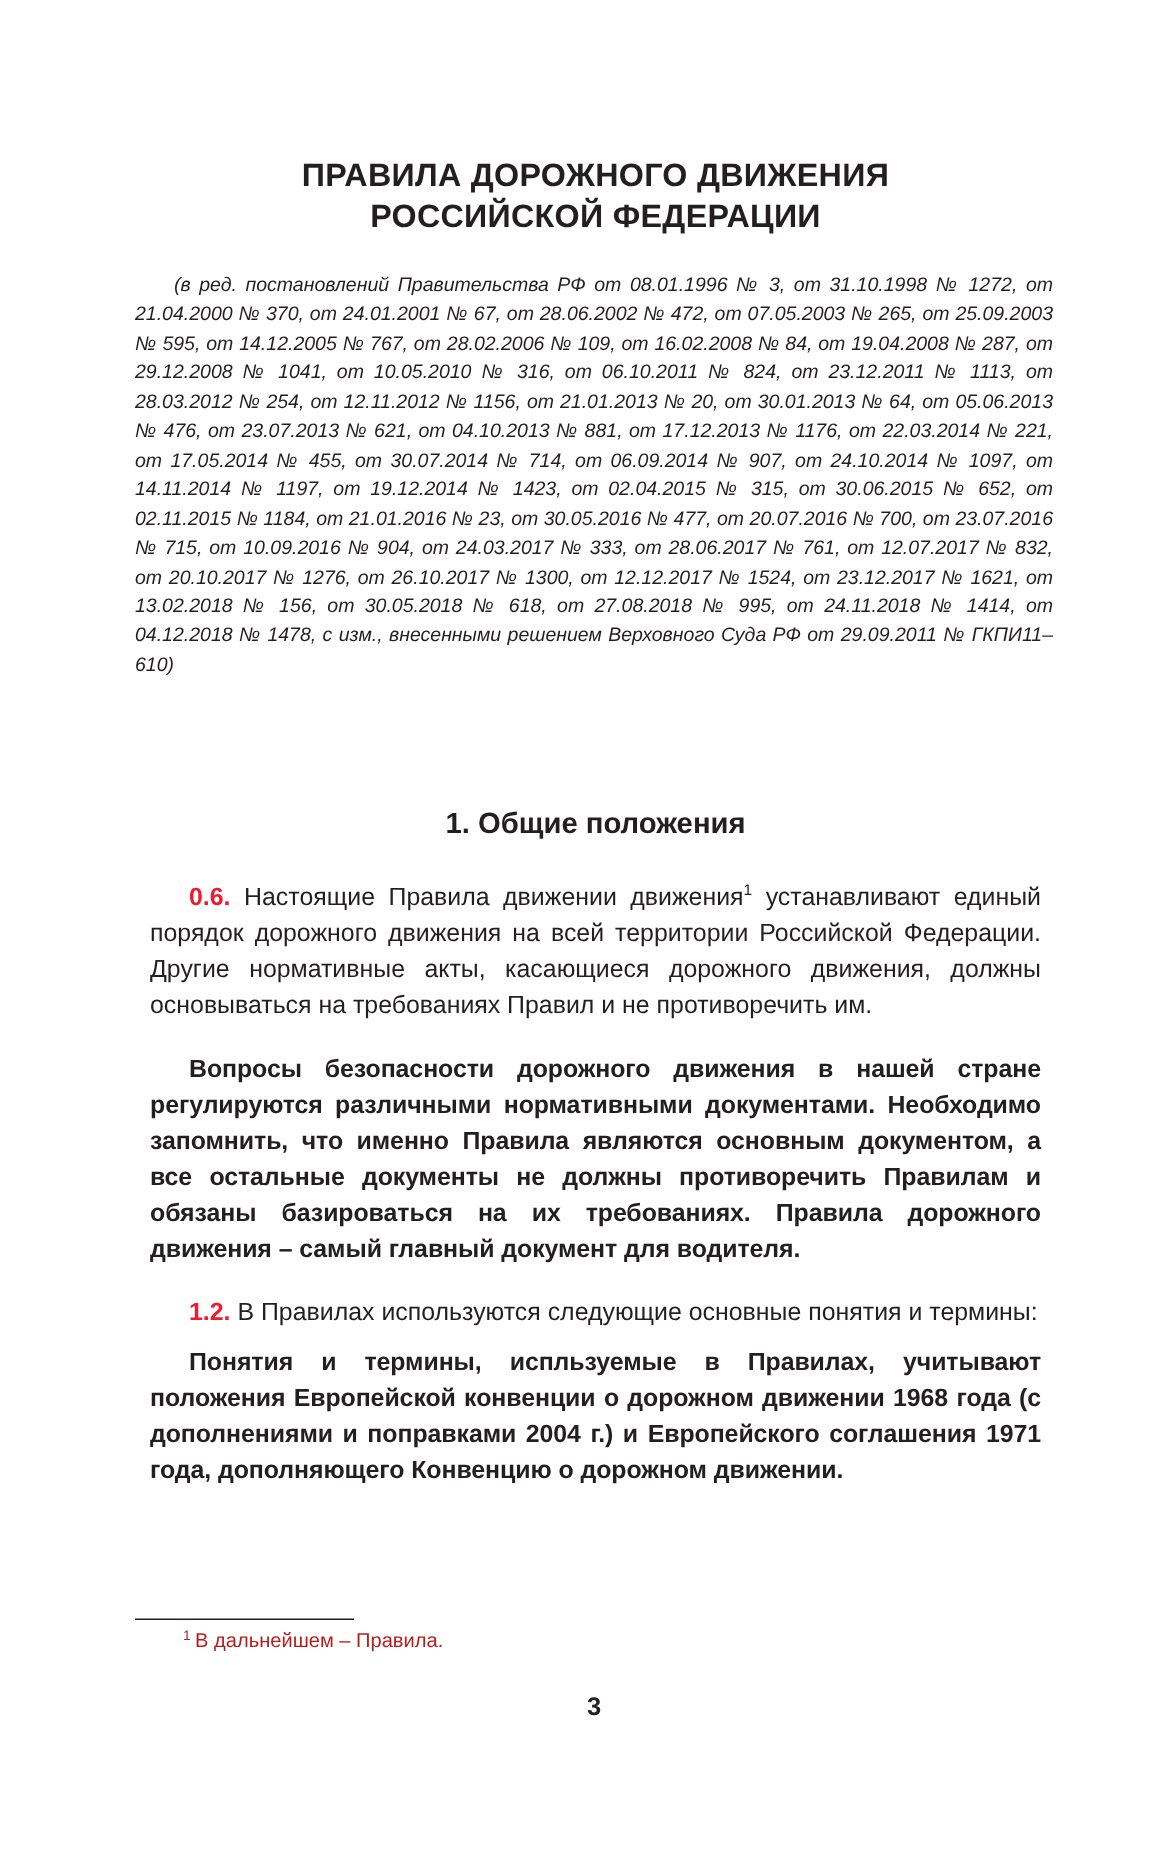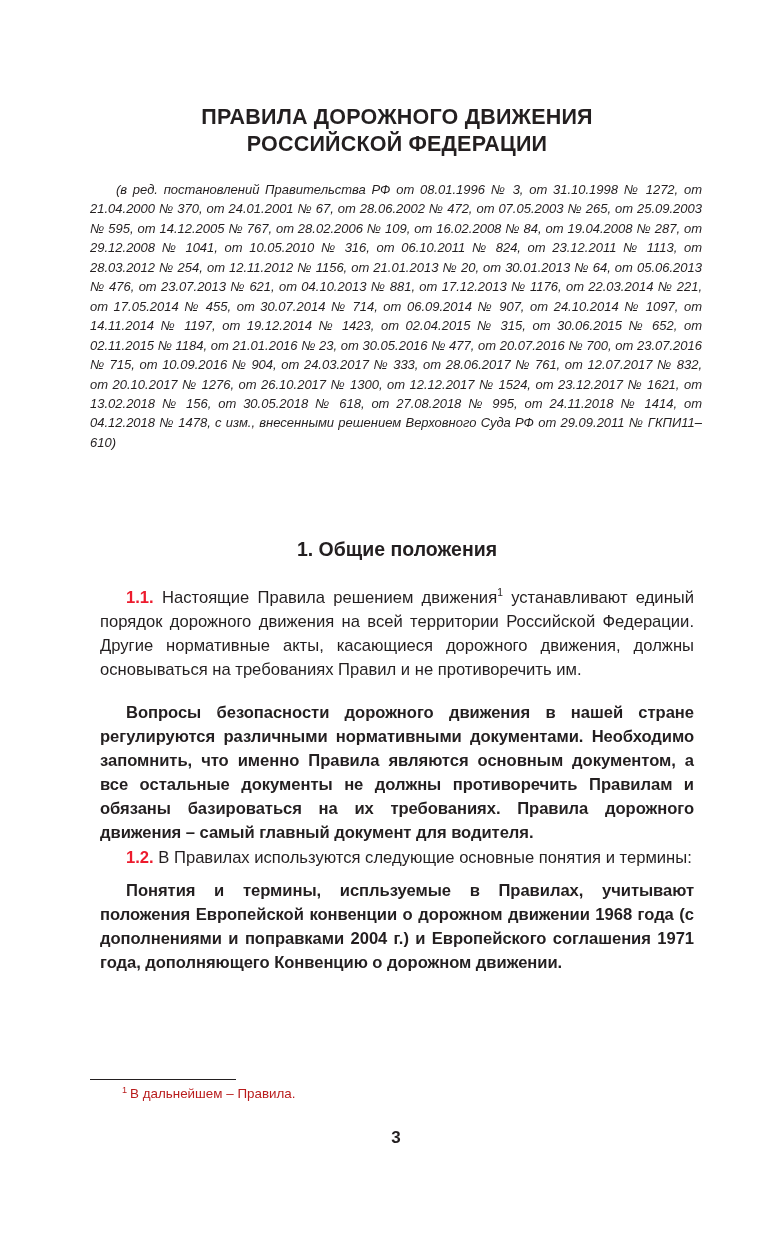--- a/index.html
+++ b/index.html
@@ -88,21 +88,21 @@
     line-height: 24.15px;
     text-align: justify;
     text-align-last: left;
     color: #231f20;
     text-indent: 26px;
     hyphens: none;
   }
 
   p.rule-para  { margin-top: 0px; }
   p.comment    { font-weight: bold; margin-top: 18px; letter-spacing: -0.05px; }
-  p.rule-2     { margin-top: 0; }
+  p.rule-2     { margin-top: 17px; }
   p.comment-2  { font-weight: bold; margin-top: 9px; letter-spacing: -0.05px; }
 
   .num {
     color: #ed1b2d;
     font-weight: bold;
   }
   sup.fn {
     font-size: 0.62em;
     vertical-align: super;
     line-height: 0;
@@ -156,21 +156,21 @@
     <span class="line">ПРАВИЛА ДОРОЖНОГО ДВИЖЕНИЯ</span>
     <span class="line">РОССИЙСКОЙ ФЕДЕРАЦИИ</span>
   </div>
 
   <div class="preamble">(в ред. постановлений Правительства РФ от 08.01.1996 № 3, от 31.10.1998 № 1272, от 21.04.2000 № 370, от 24.01.2001 № 67, от 28.06.2002 № 472, от 07.05.2003 № 265, от 25.09.2003 № 595, от 14.12.2005 № 767, от 28.02.2006 № 109, от 16.02.2008 № 84, от 19.04.2008 № 287, от 29.12.2008 № 1041, от 10.05.2010 № 316, от 06.10.2011 № 824, от 23.12.2011 № 1113, от 28.03.2012 № 254, от 12.11.2012 № 1156, от 21.01.2013 № 20, от 30.01.2013 № 64, от 05.06.2013 № 476, от 23.07.2013 № 621, от 04.10.2013 № 881, от 17.12.2013 № 1176, от 22.03.2014 № 221, от 17.05.2014 № 455, от 30.07.2014 № 714, от 06.09.2014 № 907, от 24.10.2014 № 1097, от 14.11.2014 № 1197, от 19.12.2014 № 1423, от 02.04.2015 № 315, от 30.06.2015 № 652, от 02.11.2015 № 1184, от 21.01.2016 № 23, от 30.05.2016 № 477, от 20.07.2016 № 700, от 23.07.2016 № 715, от 10.09.2016 № 904, от 24.03.2017 № 333, от 28.06.2017 № 761, от 12.07.2017 № 832, от 20.10.2017 № 1276, от 26.10.2017 № 1300, от 12.12.2017 № 1524, от 23.12.2017 № 1621, от 13.02.2018 № 156, от 30.05.2018 № 618, от 27.08.2018 № 995, от 24.11.2018 № 1414, от 04.12.2018 № 1478, с изм., внесенными решением Верховного Суда РФ от 29.09.2011 № ГКПИ11–610)</div>
 
   <div class="section-heading">1. Общие положения</div>
 
   <div class="body-block">
 
-    <p class="para rule-para"><span class="num">1.1.</span><span> Настоящие Правила решением движения</span><sup class="fn">1</sup><span> устанавливают единый порядок дорожного движения на всей территории Российской Федерации. Другие нормативные акты, касающиеся дорожного движения, должны основываться на требованиях Правил и не противоречить им.</span></p>
+    <p class="para rule-para"><span class="num">0.6.</span><span> Настоящие Правила движении движения</span><sup class="fn">1</sup><span> устанавливают единый порядок дорожного движения на всей территории Российской Федерации. Другие нормативные акты, касающиеся дорожного движения, должны основываться на требованиях Правил и не противоречить им.</span></p>
 
     <p class="para comment">Вопросы безопасности дорожного движения в нашей стране регулируются различными нормативными документами. Необходимо запомнить, что именно Правила являются основным документом, а все остальные документы не должны противоречить Правилам и обязаны базироваться на их требованиях. Правила дорожного движения – самый главный документ для водителя.</p>
 
     <p class="para rule-2"><span class="num">1.2.</span><span> В Правилах используются следующие основные понятия и термины:</span></p>
 
     <p class="para comment-2">Понятия и термины, испльзуемые в Правилах, учитывают положения Европейской конвенции о дорожном движении 1968 года (с дополнениями и поправками 2004 г.) и Европейского соглашения 1971 года, дополняющего Конвенцию о дорожном движении.</p>
 
   </div>
 
   <div class="footnote-area">

